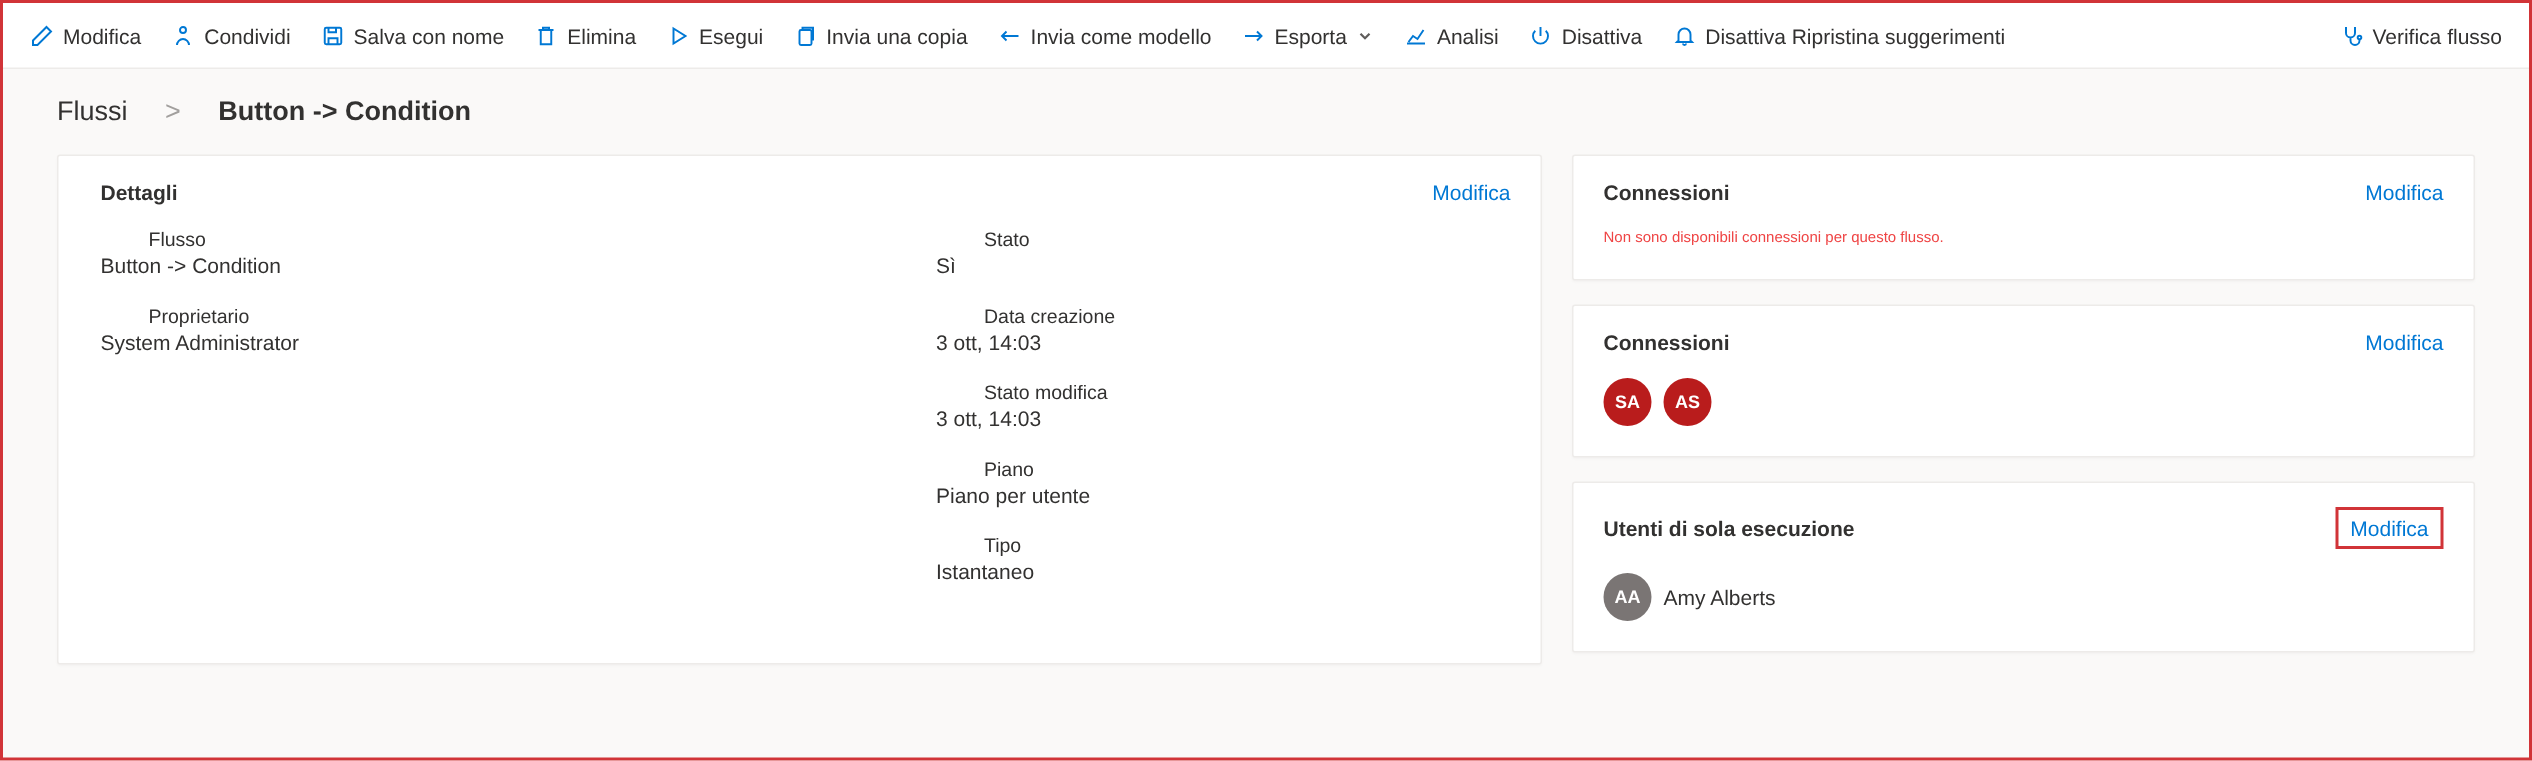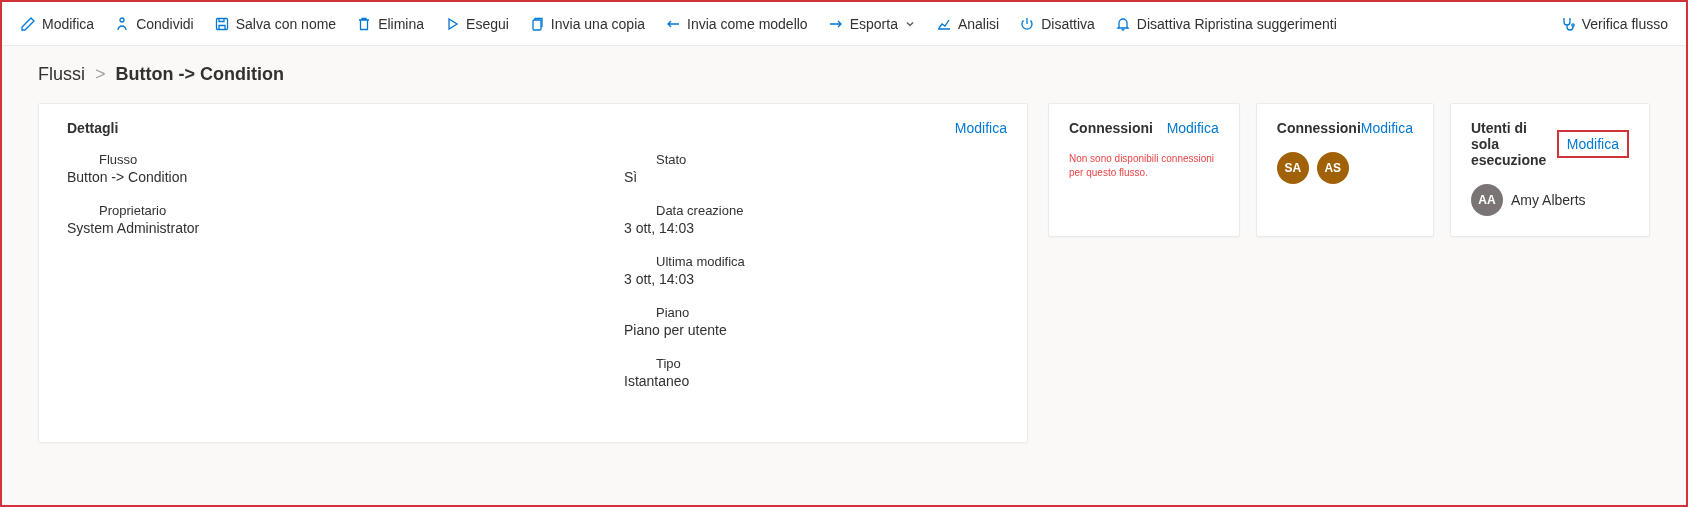--- a/index.html
+++ b/index.html
@@ -32,31 +32,31 @@
   }
   .toolbar-item .icon { color: #0078d4; display: inline-flex; align-items: center; justify-content: center; }
   .toolbar-spacer { flex: 1; }
   .icon svg { width: 16px; height: 16px; display: block; }
   .icon.chevron svg { width: 12px; height: 12px; }
 
   .page-body { padding: 18px 36px; }
   .breadcrumb {
     display: flex;
     align-items: center;
-    gap: 10px;
+    gap: 25px;
     font-size: 18px;
     margin-bottom: 18px;
   }
   .breadcrumb .root { color: #323130; }
   .breadcrumb .sep { color: #a19f9d; }
   .breadcrumb .current { font-weight: 600; color: #323130; }
 
   .columns { display: flex; gap: 20px; align-items: flex-start; }
   .left-col { flex: 0 0 990px; }
-  .right-col { flex: 1; display: flex; gap: 16px; }
+  .right-col { flex: 1; display: flex; flex-direction: column; gap: 16px; }
 
   .card {
     background: #fff;
     border: 1px solid #edebe9;
     border-radius: 2px;
     padding: 16px 20px 20px;
     box-shadow: 0 1px 2px rgba(0,0,0,0.03);
   }
   .card-header {
     display: flex;
@@ -76,21 +76,21 @@
   .field-value { font-size: 14px; color: #323130; margin-top: 2px; }
 
   .connections-text { font-size: 10px; color: #ef4444; line-height: 1.4; }
 
   .persona-row { display: flex; gap: 8px; align-items: center; }
   .persona {
     width: 32px; height: 32px; border-radius: 50%;
     display: flex; align-items: center; justify-content: center;
     color: #fff; font-size: 12px; font-weight: 600;
   }
-  .persona.red { background: #a16207; }
+  .persona.red { background: #b91c1c; }
   .persona.grey { background: #7a7574; }
   .persona-name { font-size: 14px; color: #323130; }
 
   .details-card { min-height: 340px; padding-left: 28px; }
 </style>
 </head>
 <body>
 
 <div class="toolbar">
   <div class="toolbar-item">
@@ -231,21 +231,21 @@
           <div class="details-right">
             <div class="field">
               <div class="field-label">Stato</div>
               <div class="field-value">Sì</div>
             </div>
             <div class="field">
               <div class="field-label">Data creazione</div>
               <div class="field-value">3 ott, 14:03</div>
             </div>
             <div class="field">
-              <div class="field-label">Ultima modifica</div>
+              <div class="field-label">Stato modifica</div>
               <div class="field-value">3 ott, 14:03</div>
             </div>
             <div class="field">
               <div class="field-label">Piano</div>
               <div class="field-value">Piano per utente</div>
             </div>
             <div class="field">
               <div class="field-label">Tipo</div>
               <div class="field-value">Istantaneo</div>
             </div>

